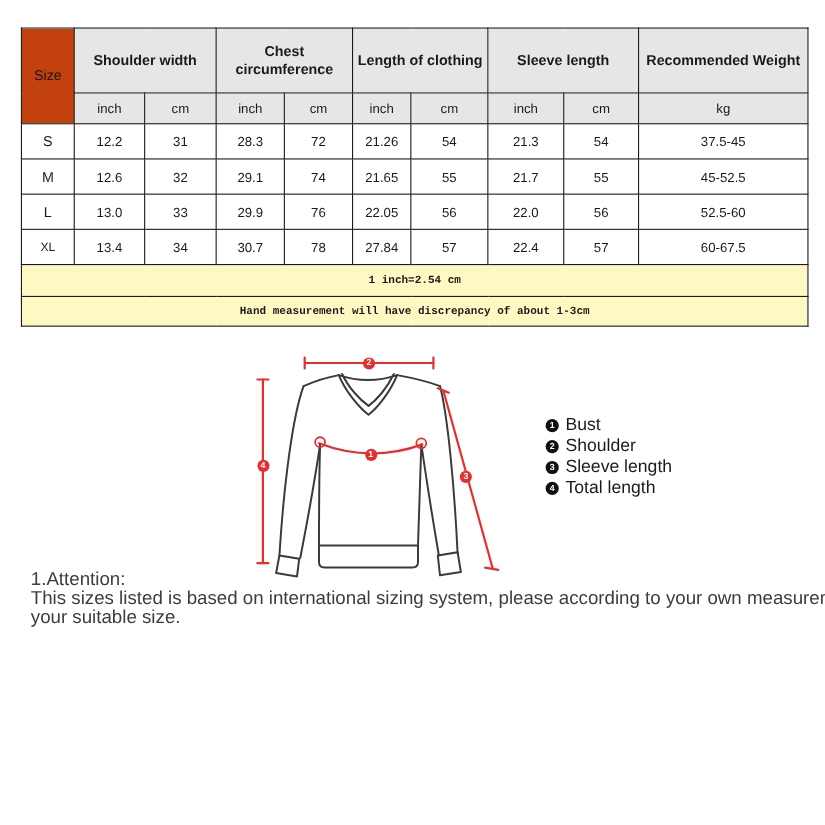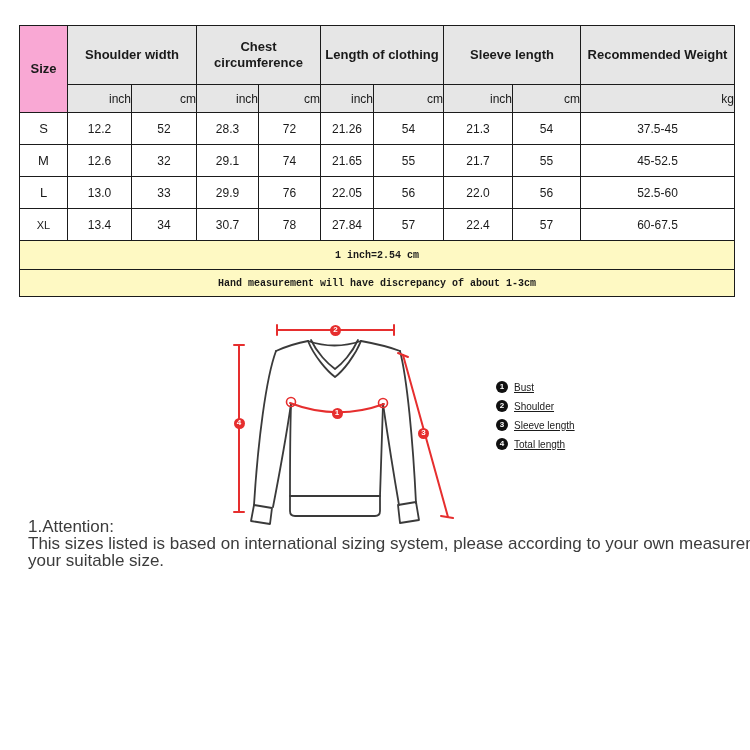--- a/index.html
+++ b/index.html
@@ -14,23 +14,23 @@
     border-collapse:collapse;table-layout:fixed;
   }
   .size-table th,.size-table td{
     border:1px solid #1b1b1b;text-align:center;vertical-align:middle;
     padding:0;overflow:hidden;
   }
   .size-table .h1 th{
     background:#e6e6e6;font-weight:bold;font-size:13px;height:58px;line-height:1.25;
   }
   .size-table .h2 th{
-    background:#e6e6e6;font-weight:normal;font-size:12px;height:27px;text-align:right;
-  }
-  .size-table th.size-col{background:#f9a8d4;font-weight:bold;font-size:13px;}
+    background:#e6e6e6;font-weight:normal;font-size:12px;height:27px;
+  }
+  .size-table th.size-col{background:#c2410c;font-weight:normal;font-size:13px;}
   .size-table .drow td{height:31px;font-size:12px;background:#fff;}
   .size-table .drow .size-label{font-size:13px;}
   .size-table .frow td{
     background:#fef9c3;font-family:"Liberation Mono",monospace;font-weight:bold;font-size:10px;
   }
   .size-table .frow1 td{height:28px;}
   .size-table .frow2 td{height:26px;}
 
   
   .diagram{position:absolute;left:227px;top:316px;width:250px;height:212px;}
@@ -42,21 +42,21 @@
   }
 
   
   .legend{position:absolute;left:496px;top:381px;}
   .legend-row{display:flex;align-items:center;margin-bottom:7px;height:12px;}
   .legend-dot{
     width:12px;height:12px;border-radius:50%;background:#101010;color:#ffffff;
     font-size:8px;font-weight:bold;display:flex;align-items:center;justify-content:center;
     margin-right:6px;flex:0 0 auto;line-height:1;
   }
-  .legend-label{font-size:10px;color:#1b1b1b;text-decoration:underline;}
+  .legend-label{font-size:16px;color:#1b1b1b;}
 
   
   .notes{position:absolute;left:28px;top:518px;width:712px;}
   .note{
     white-space:pre;font-size:17px;line-height:17px;color:#3c3c3c;
     margin:0 0 14px 0;letter-spacing:0px;
   }
 </style>
 </head>
 <body>
@@ -90,21 +90,21 @@
     <th>cm</th>
     <th>inch</th>
     <th>cm</th>
     <th>inch</th>
     <th>cm</th>
     <th>kg</th>
   </tr>
   <tr class="drow">
     <td class="size-label">S</td>
     <td>12.2</td>
-    <td>52</td>
+    <td>31</td>
     <td>28.3</td>
     <td>72</td>
     <td>21.26</td>
     <td>54</td>
     <td>21.3</td>
     <td>54</td>
     <td>37.5-45</td>
   </tr>
   <tr class="drow">
     <td class="size-label">M</td>

